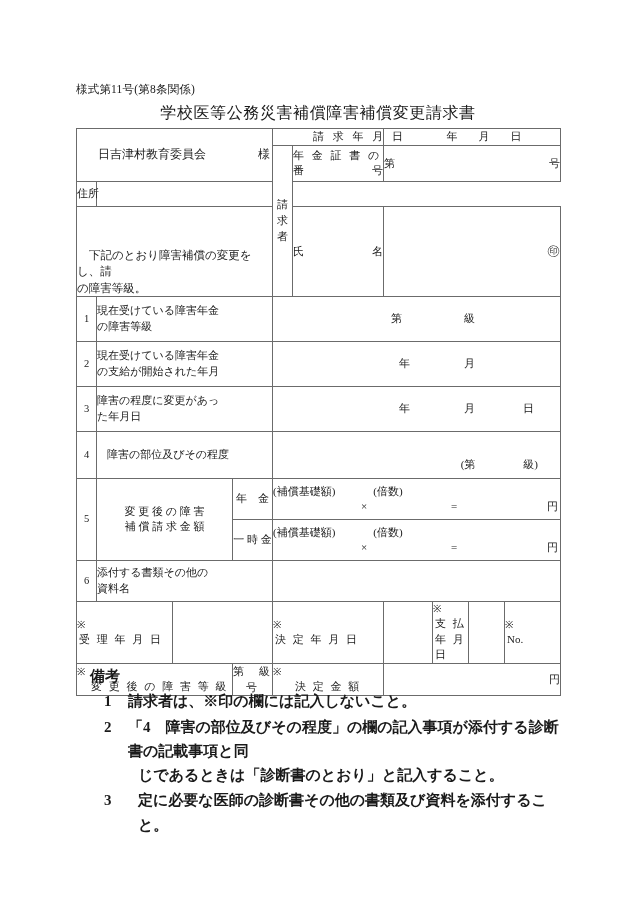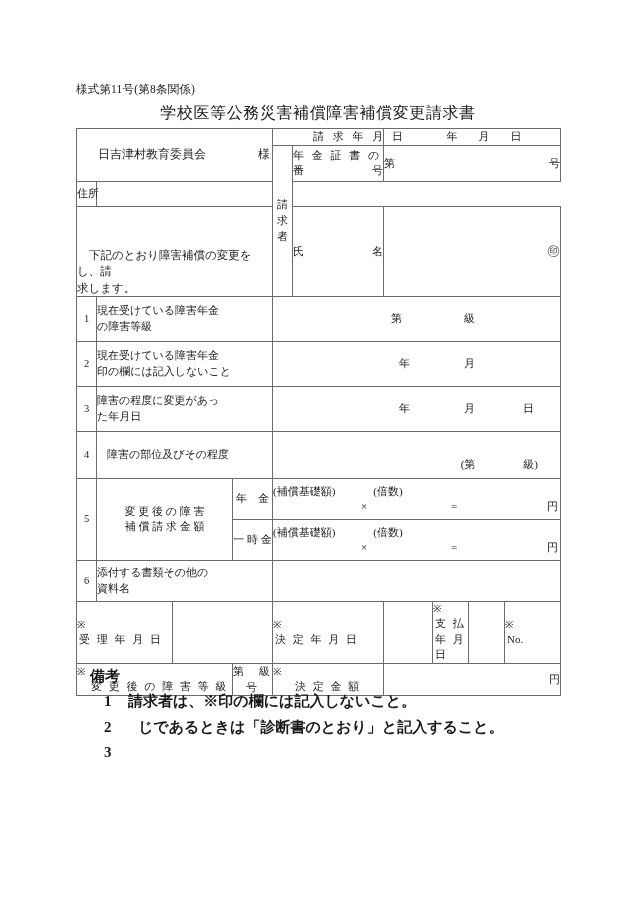--- a/index.html
+++ b/index.html
@@ -298,21 +298,21 @@
           <span>住</span>
           <span>所</span>
         </span>
       </td>
       <td class="valcell" colspan="4" style="height:24px"></td>
     </tr>
 
     <tr>
       <td class="statement" colspan="4" style="vertical-align:middle">
         <div class="l1">下記のとおり障害補償の変更をし、請</div>
-        <div>求します。</div>
+        <div>の障害等級。</div>
       </td>
       <td class="two-line">
         <span class="r2" style="padding-top:2px;padding-bottom:2px;">
           <span>氏</span>
           <span>名</span>
         </span>
       </td>
       <td class="seal rgt" colspan="4" style="height:26px">
         <span>㊞</span>
       </td>
@@ -328,21 +328,21 @@
         <div class="grade-line">
           <span>第</span><span class="g2">級</span>
         </div>
       </td>
     </tr>
 
     <tr>
       <td class="numcell">2</td>
       <td class="itemlabel" colspan="3">
         <div>現在受けている障害年金</div>
-        <div>印の欄には記入しないこと</div>
+        <div>の支給が開始された年月</div>
       </td>
       <td class="valcell" colspan="6" style="height:44px">
         <div class="ym-line">
           <span>年</span><span class="m">月</span>
         </div>
       </td>
     </tr>
 
     <tr>
       <td class="numcell">3</td>
@@ -454,24 +454,26 @@
     <div class="note-item">
       <span class="num">1</span>
       <span class="body">
         <span>請求者は、※印の欄には記入しないこと。</span>
       </span>
     </div>
 
     <div class="note-item">
       <span class="num">2</span>
       <span class="body">
+        <span>「4　障害の部位及びその程度」の欄の記入事項が添付する診断書の記載事項と同</span>
         <span class="cont">じであるときは「診断書のとおり」と記入すること。</span>
       </span>
     </div>
 
     <div class="note-item">
       <span class="num">3</span>
       <span class="body">
+        <span class="cont">定に必要な医師の診断書その他の書類及び資料を添付すること。</span>
       </span>
     </div>
   </div>
 
 </div>
 
 </body></html>

